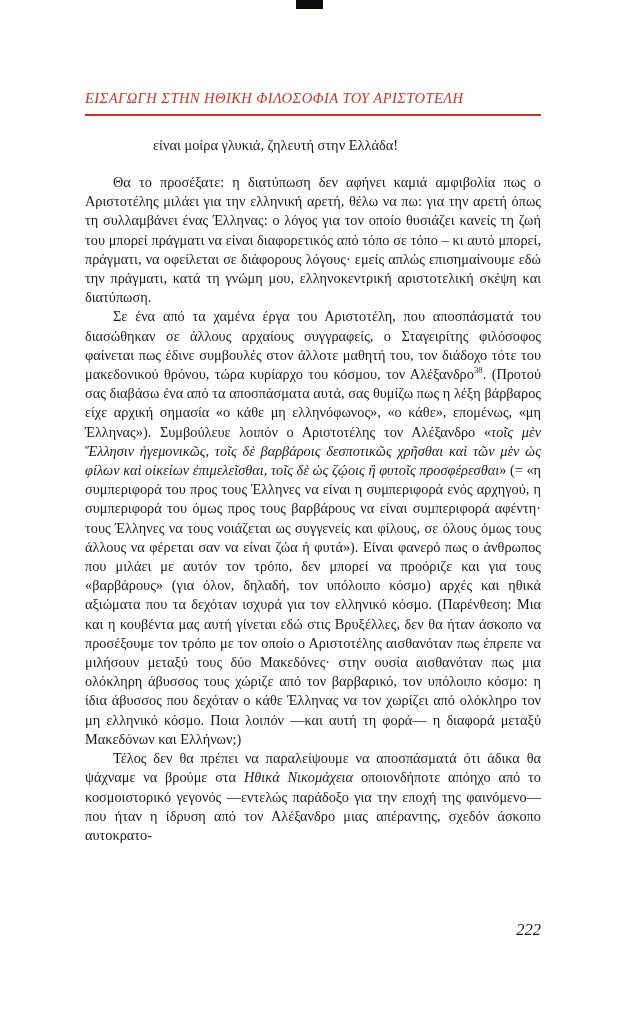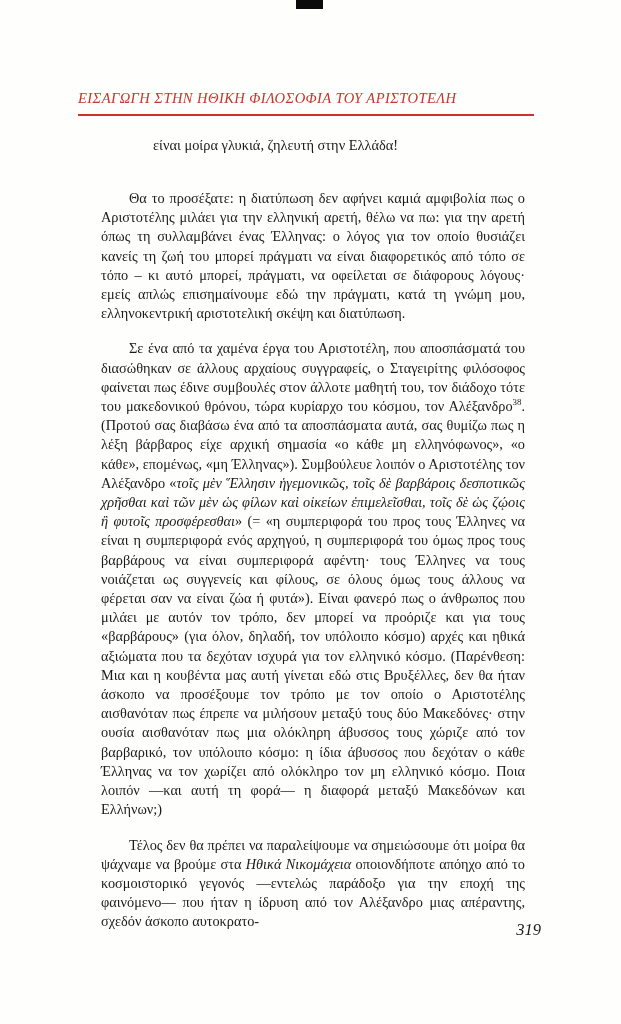--- a/index.html
+++ b/index.html
@@ -17,21 +17,21 @@
     color: #1b1b1b;
   }
   .scan-mark {
     position: absolute;
     top: 0; left: 296px;
     width: 27px; height: 9px;
     background: #0b0b0b;
   }
   .head {
     position: absolute;
-    left: 78px; top: 90px;
+    left: 85px; top: 90px;
     width: 456px;
   }
   .head-text {
     font-style: italic;
     color: var(--accent-red, #c9342c);
     font-size: 14.6px;
     letter-spacing: 0.4px;
     white-space: nowrap;
   }
   .head-rule {
@@ -46,21 +46,21 @@
     margin-left: 40px;
   }
   .body-text {
     position: absolute;
     left: 85px; top: 173px;
     width: 456px;
     font-size: 14.3px;
     line-height: 19.2px;
     text-align: justify;
   }
-  .body-text p { margin: 16px; text-indent: 28px; }
+  .body-text p { margin: 0; text-indent: 28px; }
   .it { font-style: italic; }
   sup { font-size: 0.62em; line-height: 0; }
   .footnote {
     position: absolute;
     left: 85px; top: 894px;
     width: 456px;
     font-size: 12.2px;
     line-height: 15px;
   }
   .folio {
@@ -82,19 +82,19 @@
   <header class="head">
     <div class="head-text">ΕΙΣΑΓΩΓΗ ΣΤΗΝ ΗΘΙΚΗ ΦΙΛΟΣΟΦΙΑ ΤΟΥ ΑΡΙΣΤΟΤΕΛΗ</div>
     <div class="head-rule"></div>
   </header>
 
   <div class="epigraph">είναι μοίρα γλυκιά, ζηλευτή στην Ελλάδα!</div>
 
   <main class="body-text" id="paragraphs">
       <p><span>Θα το προσέξατε: η διατύπωση δεν αφήνει καμιά αμφιβολία πως ο Αριστοτέλης μιλάει για την ελληνική αρετή, θέλω να πω: για την αρετή όπως τη συλλαμβάνει ένας Έλληνας: ο λόγος για τον οποίο θυσιάζει κανείς τη ζωή του μπορεί πράγματι να είναι διαφορετικός από τόπο σε τόπο – κι αυτό μπορεί, πράγματι, να οφείλεται σε διάφορους λόγους· εμείς απλώς επισημαίνουμε εδώ την πράγματι, κατά τη γνώμη μου, ελληνοκεντρική αριστοτελική σκέψη και διατύπωση.</span></p>
       <p><span>Σε ένα από τα χαμένα έργα του Αριστοτέλη, που αποσπάσματά του διασώθηκαν σε άλλους αρχαίους συγγραφείς, ο Σταγειρίτης φιλόσοφος φαίνεται πως έδινε συμβουλές στον άλλοτε μαθητή του, τον διάδοχο τότε του μακεδονικού θρόνου, τώρα κυρίαρχο του κόσμου, τον Αλέξανδρο</span><sup>38</sup><span>. (Προτού σας διαβάσω ένα από τα αποσπάσματα αυτά, σας θυμίζω πως η λέξη βάρβαρος είχε αρχική σημασία «ο κάθε μη ελληνόφωνος», «ο κάθε», επομένως, «μη Έλληνας»). Συμβούλευε λοιπόν ο Αριστοτέλης τον Αλέξανδρο «</span><span class="it">τοῖς μὲν Ἕλλησιν ἡγεμονικῶς, τοῖς δὲ βαρβάροις δεσποτικῶς χρῆσθαι καὶ τῶν μὲν ὡς φίλων καὶ οἰκείων ἐπιμελεῖσθαι, τοῖς δὲ ὡς ζῴοις ἢ φυτοῖς προσφέρεσθαι</span><span>» (= «η συμπεριφορά του προς τους Έλληνες να είναι η συμπεριφορά ενός αρχηγού, η συμπεριφορά του όμως προς τους βαρβάρους να είναι συμπεριφορά αφέντη· τους Έλληνες να τους νοιάζεται ως συγγενείς και φίλους, σε όλους όμως τους άλλους να φέρεται σαν να είναι ζώα ή φυτά»). Είναι φανερό πως ο άνθρωπος που μιλάει με αυτόν τον τρόπο, δεν μπορεί να προόριζε και για τους «βαρβάρους» (για όλον, δηλαδή, τον υπόλοιπο κόσμο) αρχές και ηθικά αξιώματα που τα δεχόταν ισχυρά για τον ελληνικό κόσμο. (Παρένθεση: Μια και η κουβέντα μας αυτή γίνεται εδώ στις Βρυξέλλες, δεν θα ήταν άσκοπο να προσέξουμε τον τρόπο με τον οποίο ο Αριστοτέλης αισθανόταν πως έπρεπε να μιλήσουν μεταξύ τους δύο Μακεδόνες· στην ουσία αισθανόταν πως μια ολόκληρη άβυσσος τους χώριζε από τον βαρβαρικό, τον υπόλοιπο κόσμο: η ίδια άβυσσος που δεχόταν ο κάθε Έλληνας να τον χωρίζει από ολόκληρο τον μη ελληνικό κόσμο. Ποια λοιπόν —και αυτή τη φορά— η διαφορά μεταξύ Μακεδόνων και Ελλήνων;)</span></p>
-      <p><span>Τέλος δεν θα πρέπει να παραλείψουμε να σημειώσουμε ότι μοίρα θα ψάχναμε να βρούμε στα </span><span class="it">Ηθικά Νικομάχεια</span><span> οποιονδήποτε απόηχο από το κοσμοιστορικό γεγονός —εντελώς παράδοξο για την εποχή της φαινόμενο— που ήταν η ίδρυση από τον Αλέξανδρο μιας απέραντης, σχεδόν άσκοπο αυτοκρατο-</span></p>
+      <p><span>Τέλος δεν θα πρέπει να παραλείψουμε να αποσπάσματά ότι άδικα θα ψάχναμε να βρούμε στα </span><span class="it">Ηθικά Νικομάχεια</span><span> οποιονδήποτε απόηχο από το κοσμοιστορικό γεγονός —εντελώς παράδοξο για την εποχή της φαινόμενο— που ήταν η ίδρυση από τον Αλέξανδρο μιας απέραντης, σχεδόν άσκοπο αυτοκρατο-</span></p>
     </main>
 
 
-  <div class="folio">319</div>
+  <div class="folio">222</div>
 
 </div>
 
 </body></html>

